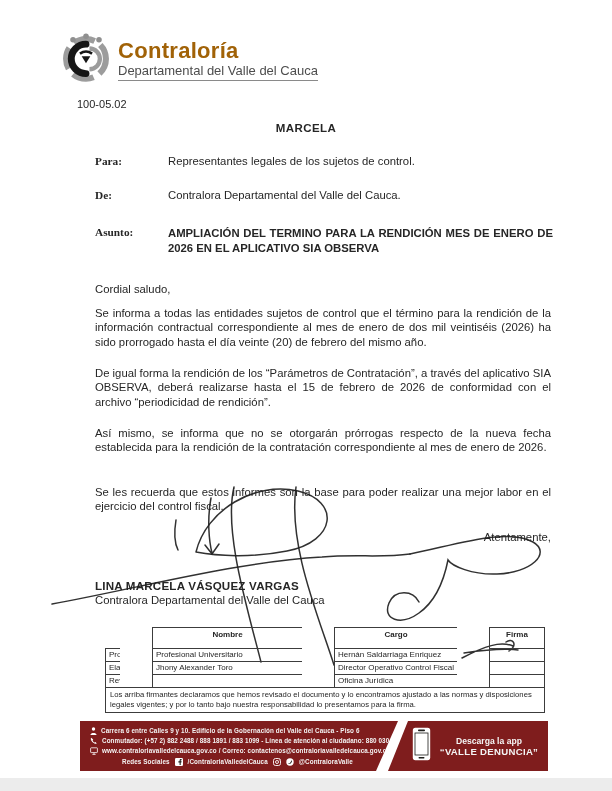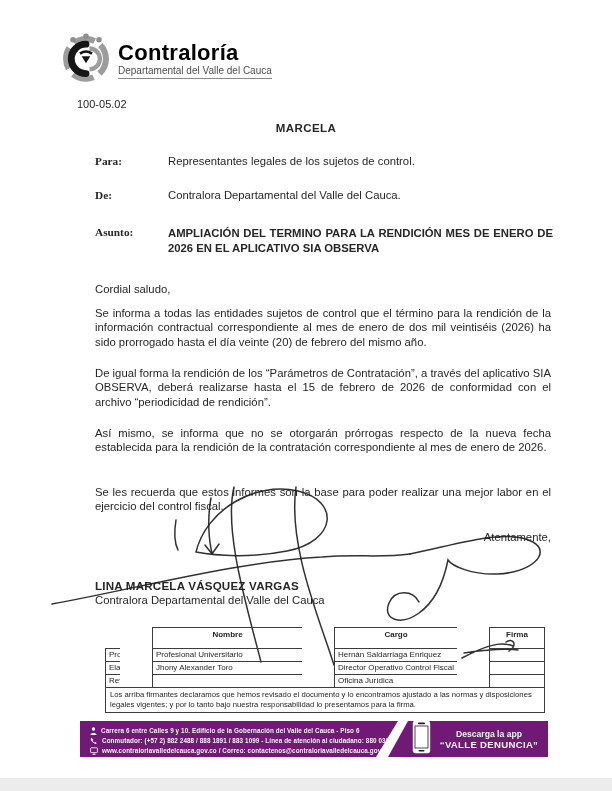--- a/index.html
+++ b/index.html
@@ -3,22 +3,22 @@
 <meta charset="utf-8">
 <style>
   html,body{margin:0;padding:0;background:#e8e8e8;}
   .page{
     position:relative;width:612px;height:791px;margin:0 auto;background:#ffffff;
     font-family:"Liberation Sans", sans-serif;color:#262626;overflow:hidden;
   }
   
   .logo{position:absolute;left:60px;top:32px;display:flex;align-items:center;gap:6px;}
   .logo-text{display:flex;flex-direction:column;}
-  .logo-name{font-size:22px;font-weight:bold;color:#000000;letter-spacing:.3px;line-height:1;}
-  .logo-sub{font-size:10px;color:#4d4d4d;border-bottom:1px solid #8a8a8a;padding-bottom:2px;margin-top:1px;}
+  .logo-name{font-size:22px;font-weight:bold;color:#a16207;letter-spacing:.3px;line-height:1;}
+  .logo-sub{font-size:13px;color:#4d4d4d;border-bottom:1px solid #8a8a8a;padding-bottom:2px;margin-top:1px;}
   
   .refcode{position:absolute;left:77px;top:98px;font-size:11px;}
   .doc-title{position:absolute;left:0;top:122px;width:612px;text-align:center;font-weight:bold;font-size:11.5px;letter-spacing:.4px;}
   .fieldrow{position:absolute;left:95px;width:458px;font-size:11.3px;}
   .fieldrow .lbl{position:absolute;left:0;top:0;font-weight:bold;font-family:Liberation Serif, serif;}
   .fieldrow .val{display:block;margin-left:73px;}
   .f-para{top:155px;} .f-de{top:189px;}
   .f-asunto{top:226px;} .f-asunto .val{font-weight:bold;text-align:justify;line-height:1.32;}
   .f-asunto .lbl{font-weight:bold;}
   
@@ -37,21 +37,21 @@
   .apr > div{box-sizing:border-box;margin-left:32px;}
   .th{border-top:1px solid #3c3c3c;border-left:1px solid #3c3c3c;height:21px;
       font-weight:bold;text-align:center;padding-top:2px;}
   .th.last{border-right:1px solid #3c3c3c;}
   .th-empty{border:none;}
   .td{border-top:1px solid #3c3c3c;border-left:1px solid #3c3c3c;height:13px;
       padding:1px 3px;white-space:nowrap;overflow:hidden;}
   .td.last{border-right:1px solid #3c3c3c;}
   .note{grid-column:1/5;border:1px solid #3c3c3c;font-size:7.7px;line-height:1.3;padding:2px 4px;}
   
-  .fband{position:absolute;top:721px;height:36px;background:#701a75;color:#f4f4f4;}
+  .fband{position:absolute;top:721px;height:50px;background:#7f1d1d;color:#f4f4f4;}
   .fleft{left:80px;width:318px;clip-path:polygon(0 0,100% 0,calc(100% - 22px) 100%,0 100%);
          padding:5px 0 0 10px;box-sizing:border-box;}
   .fline{display:flex;align-items:center;gap:4px;font-size:6.3px;font-weight:bold;
          line-height:10px;white-space:nowrap;letter-spacing:.1px;}
   .fline .ic{flex:0 0 auto;display:inline-flex;}
   .fsocial{margin-left:32px;margin-top:1px;gap:5px;}
   .fright{left:388px;width:160px;clip-path:polygon(20px 0,100% 0,100% 100%,0 100%);
           display:flex;align-items:center;justify-content:center;gap:9px;padding-left:14px;box-sizing:border-box;}
   .app-text{display:flex;flex-direction:column;text-align:center;font-weight:bold;}
   .app-l1{font-size:8.6px;} .app-l2{font-size:9.6px;letter-spacing:.3px;}

